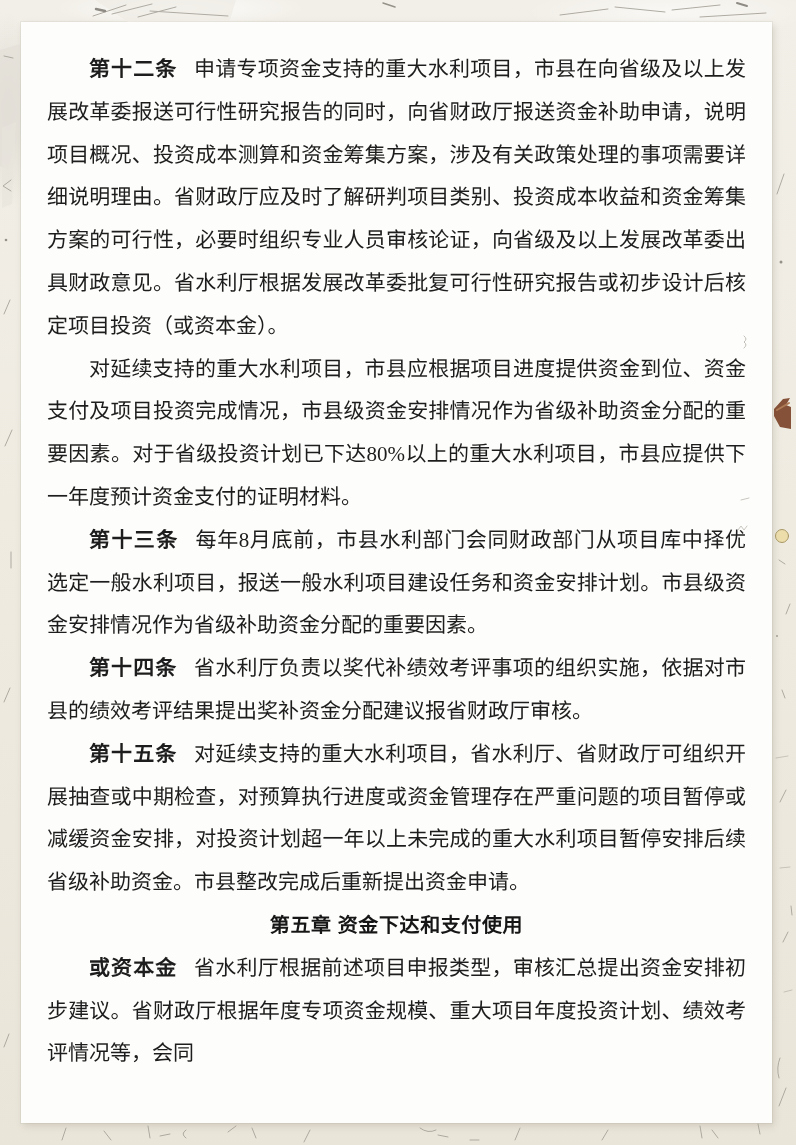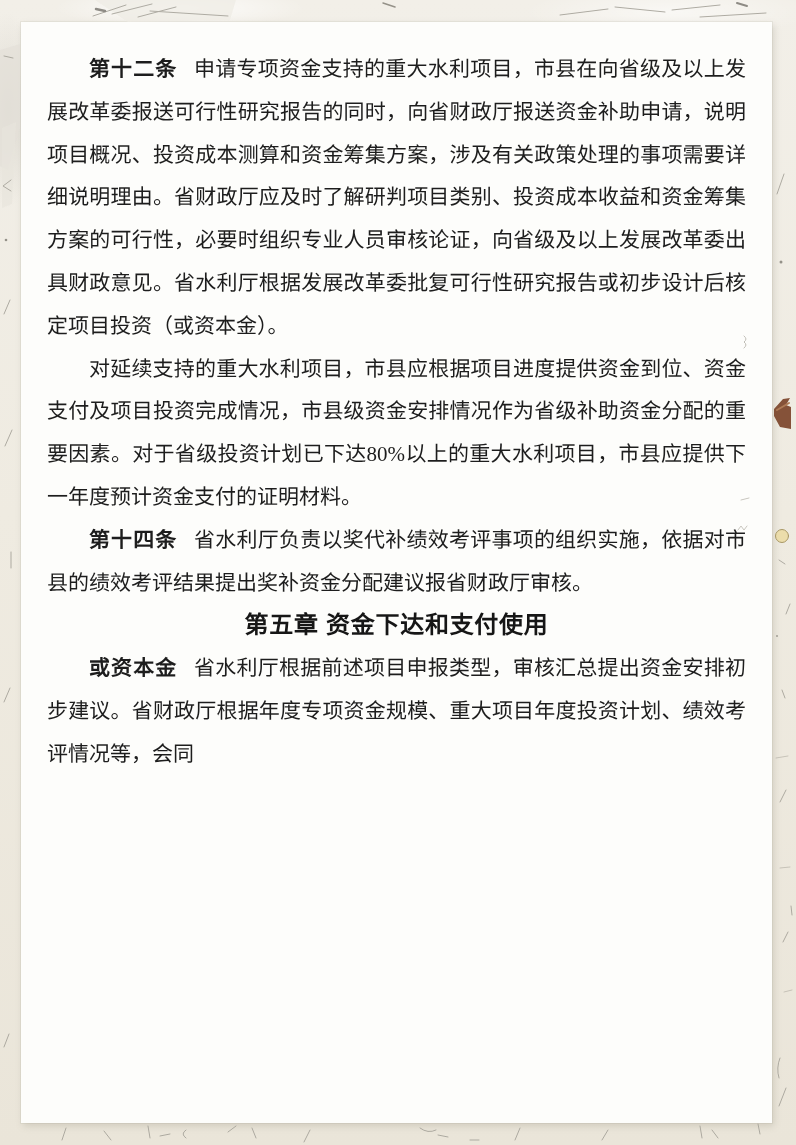--- a/index.html
+++ b/index.html
@@ -34,21 +34,21 @@
   .term {
     font-family: "Liberation Sans", "DejaVu Sans", sans-serif;
     font-weight: 700;
     margin-right: 0.8em;
     letter-spacing: 0.04em;
   }
   .chapter {
     margin: 0;
     font-family: "Liberation Sans", "DejaVu Sans", sans-serif;
     font-weight: 700;
-    font-size: 24px;
+    font-size: 20px;
     line-height: 42.8px;
     color: #161616;
     text-align: center;
     text-indent: 0;
     letter-spacing: 0.03em;
   }
   .texture {
     position: absolute; inset: 0; pointer-events: none;
   }
 </style>
@@ -57,24 +57,26 @@
 
 <div class="canvas">
 
   <div class="paper">
     <div class="doc">
 
       <p class="para"><span class="term">第十二条</span><span>申请专项资金支持的重大水利项目，市县在向省级及以上发展改革委报送可行性研究报告的同时，向省财政厅报送资金补助申请，说明项目概况、投资成本测算和资金筹集方案，涉及有关政策处理的事项需要详细说明理由。省财政厅应及时了解研判项目类别、投资成本收益和资金筹集方案的可行性，必要时组织专业人员审核论证，向省级及以上发展改革委出具财政意见。省水利厅根据发展改革委批复可行性研究报告或初步设计后核定项目投资（或资本金）。</span></p>
 
       <p class="para"><span>对延续支持的重大水利项目，市县应根据项目进度提供资金到位、资金支付及项目投资完成情况，市县级资金安排情况作为省级补助资金分配的重要因素。对于省级投资计划已下达80%以上的重大水利项目，市县应提供下一年度预计资金支付的证明材料。</span></p>
 
+      <p class="para"><span class="term">第十三条</span><span>每年8月底前，市县水利部门会同财政部门从项目库中择优选定一般水利项目，报送一般水利项目建设任务和资金安排计划。市县级资金安排情况作为省级补助资金分配的重要因素。</span></p>
 
 
       <p class="para"><span class="term">第十四条</span><span>省水利厅负责以奖代补绩效考评事项的组织实施，依据对市县的绩效考评结果提出奖补资金分配建议报省财政厅审核。</span></p>
 
+      <p class="para"><span class="term">第十五条</span><span>对延续支持的重大水利项目，省水利厅、省财政厅可组织开展抽查或中期检查，对预算执行进度或资金管理存在严重问题的项目暂停或减缓资金安排，对投资计划超一年以上未完成的重大水利项目暂停安排后续省级补助资金。市县整改完成后重新提出资金申请。</span></p>
 
       <h2 class="chapter">第五章 资金下达和支付使用</h2>
 
       <p class="para"><span class="term">或资本金</span><span>省水利厅根据前述项目申报类型，审核汇总提出资金安排初步建议。省财政厅根据年度专项资金规模、重大项目年度投资计划、绩效考评情况等，会同</span></p>
 
     </div>
   </div>
 
   <svg class="texture" width="796" height="1145" viewBox="0 0 796 1145" fill="none" stroke="#a6a39a" stroke-width="1" stroke-linecap="round" opacity="0.9">
 

